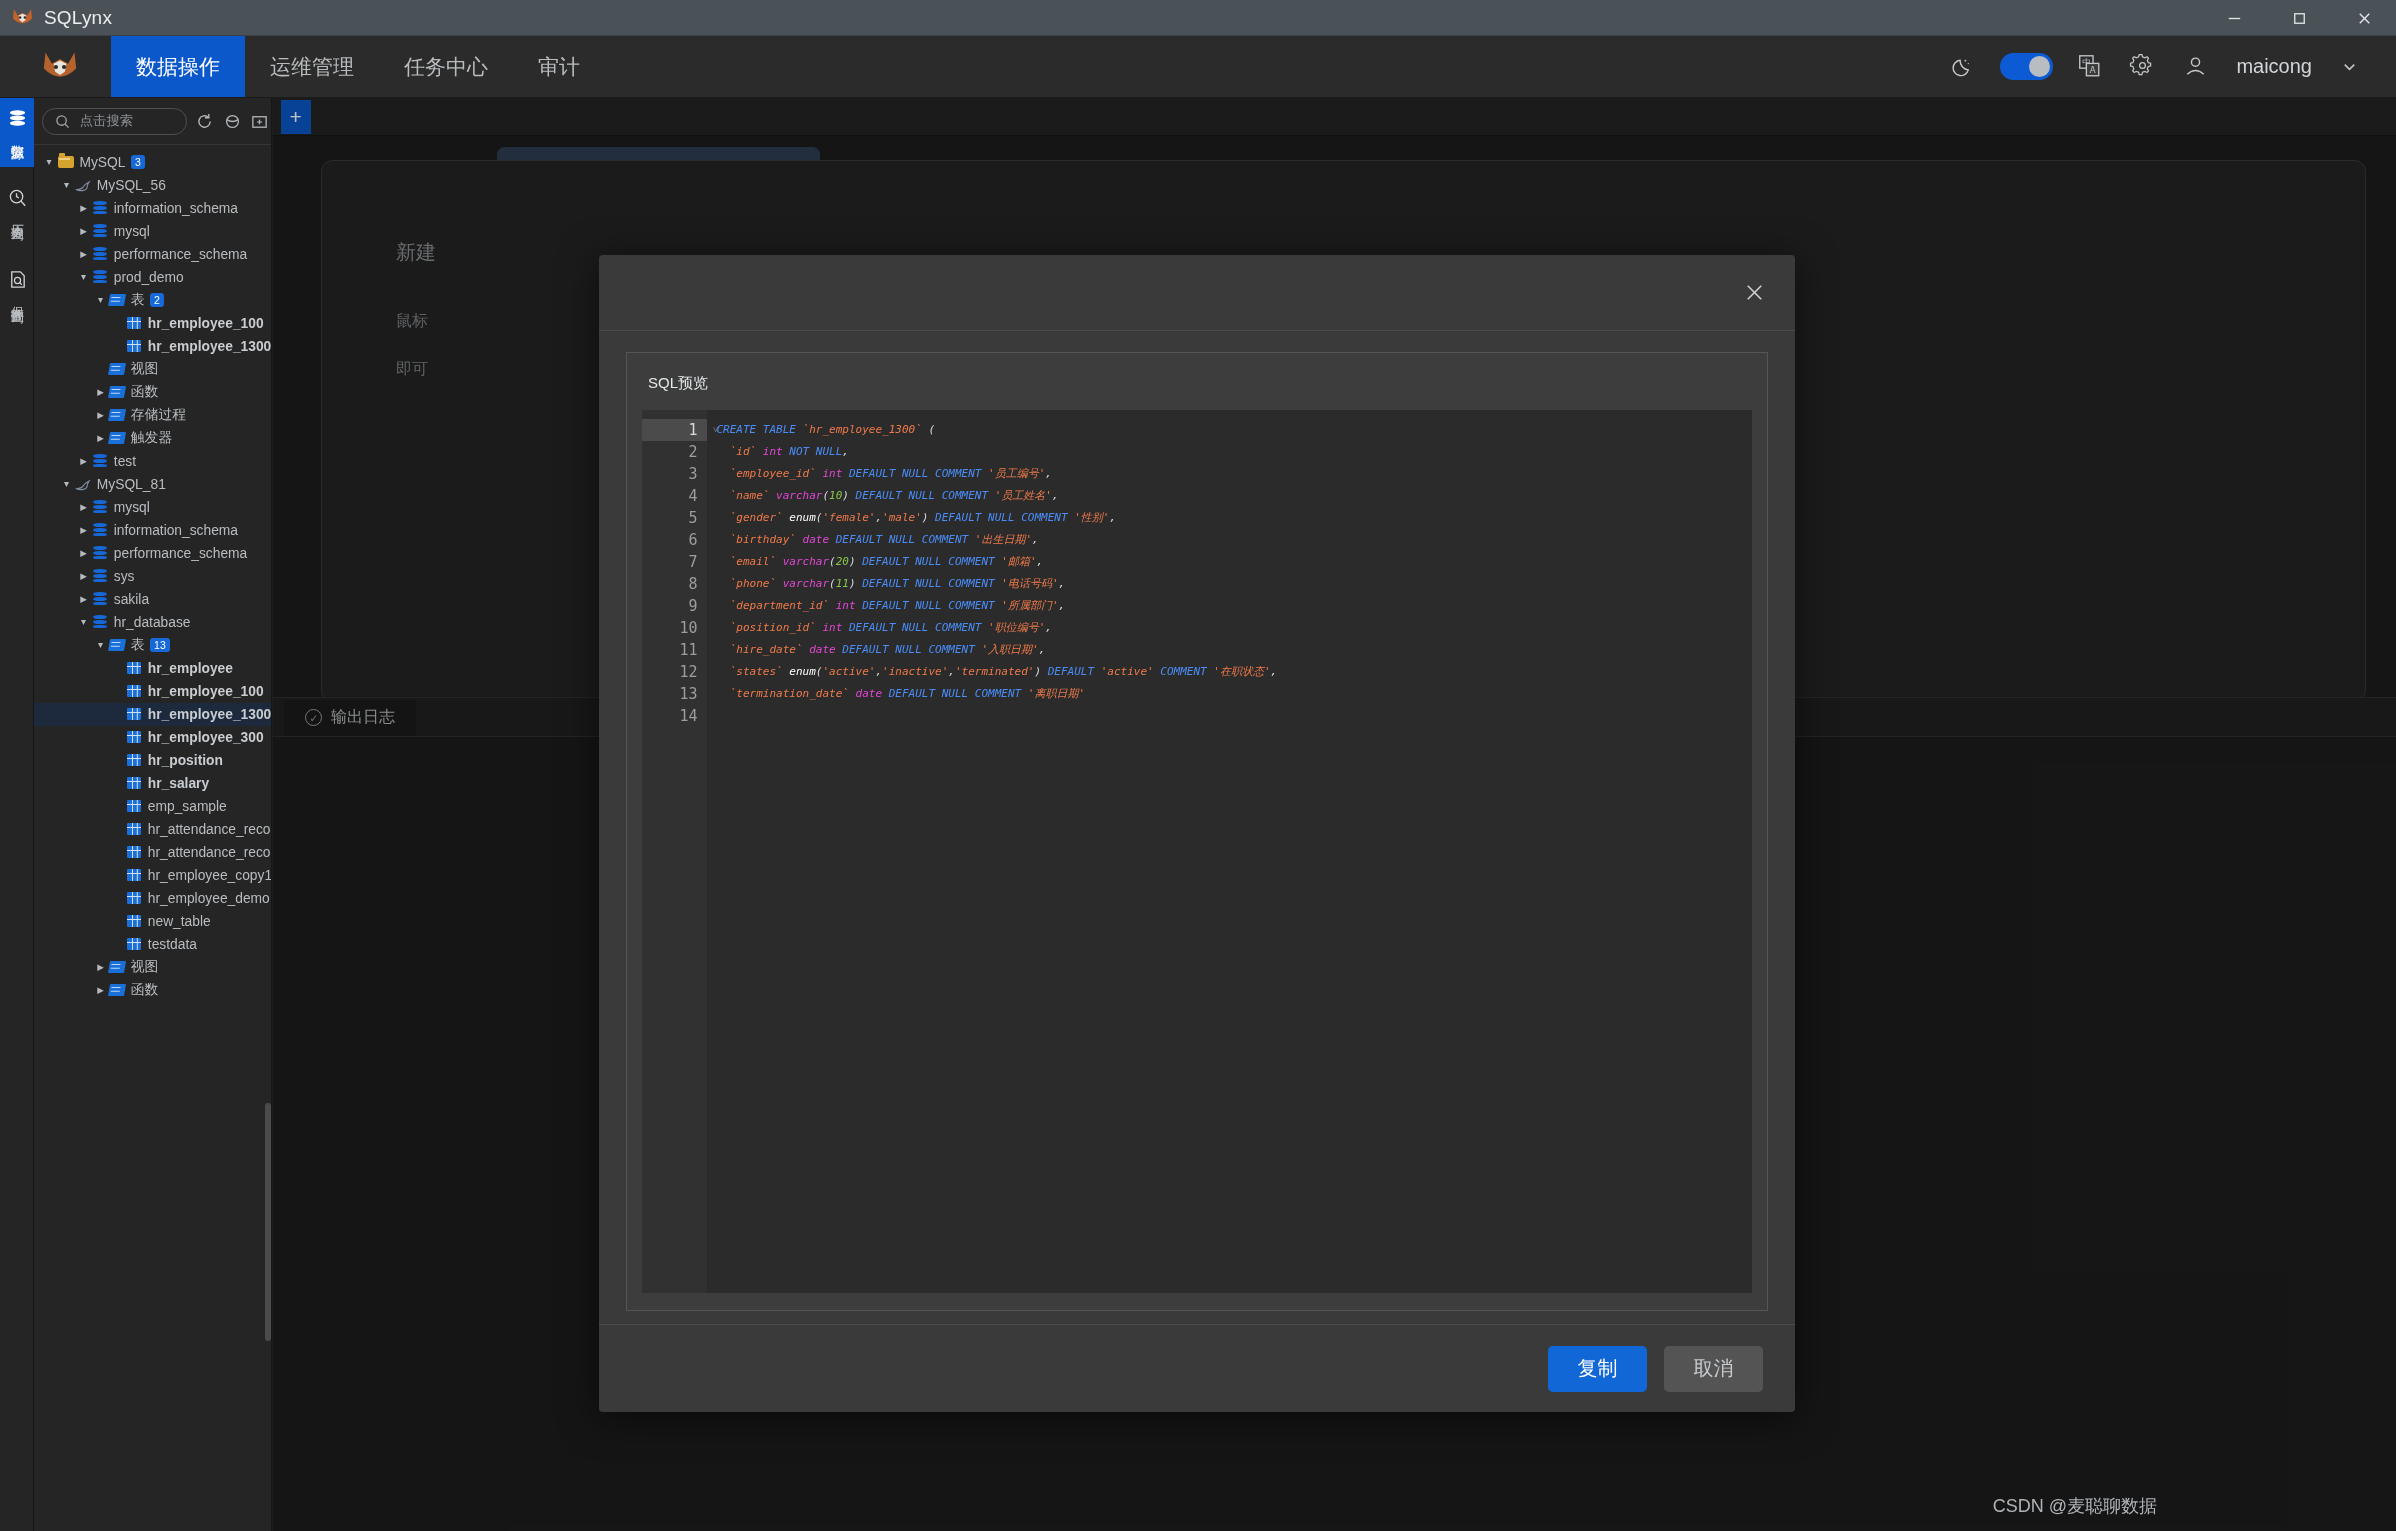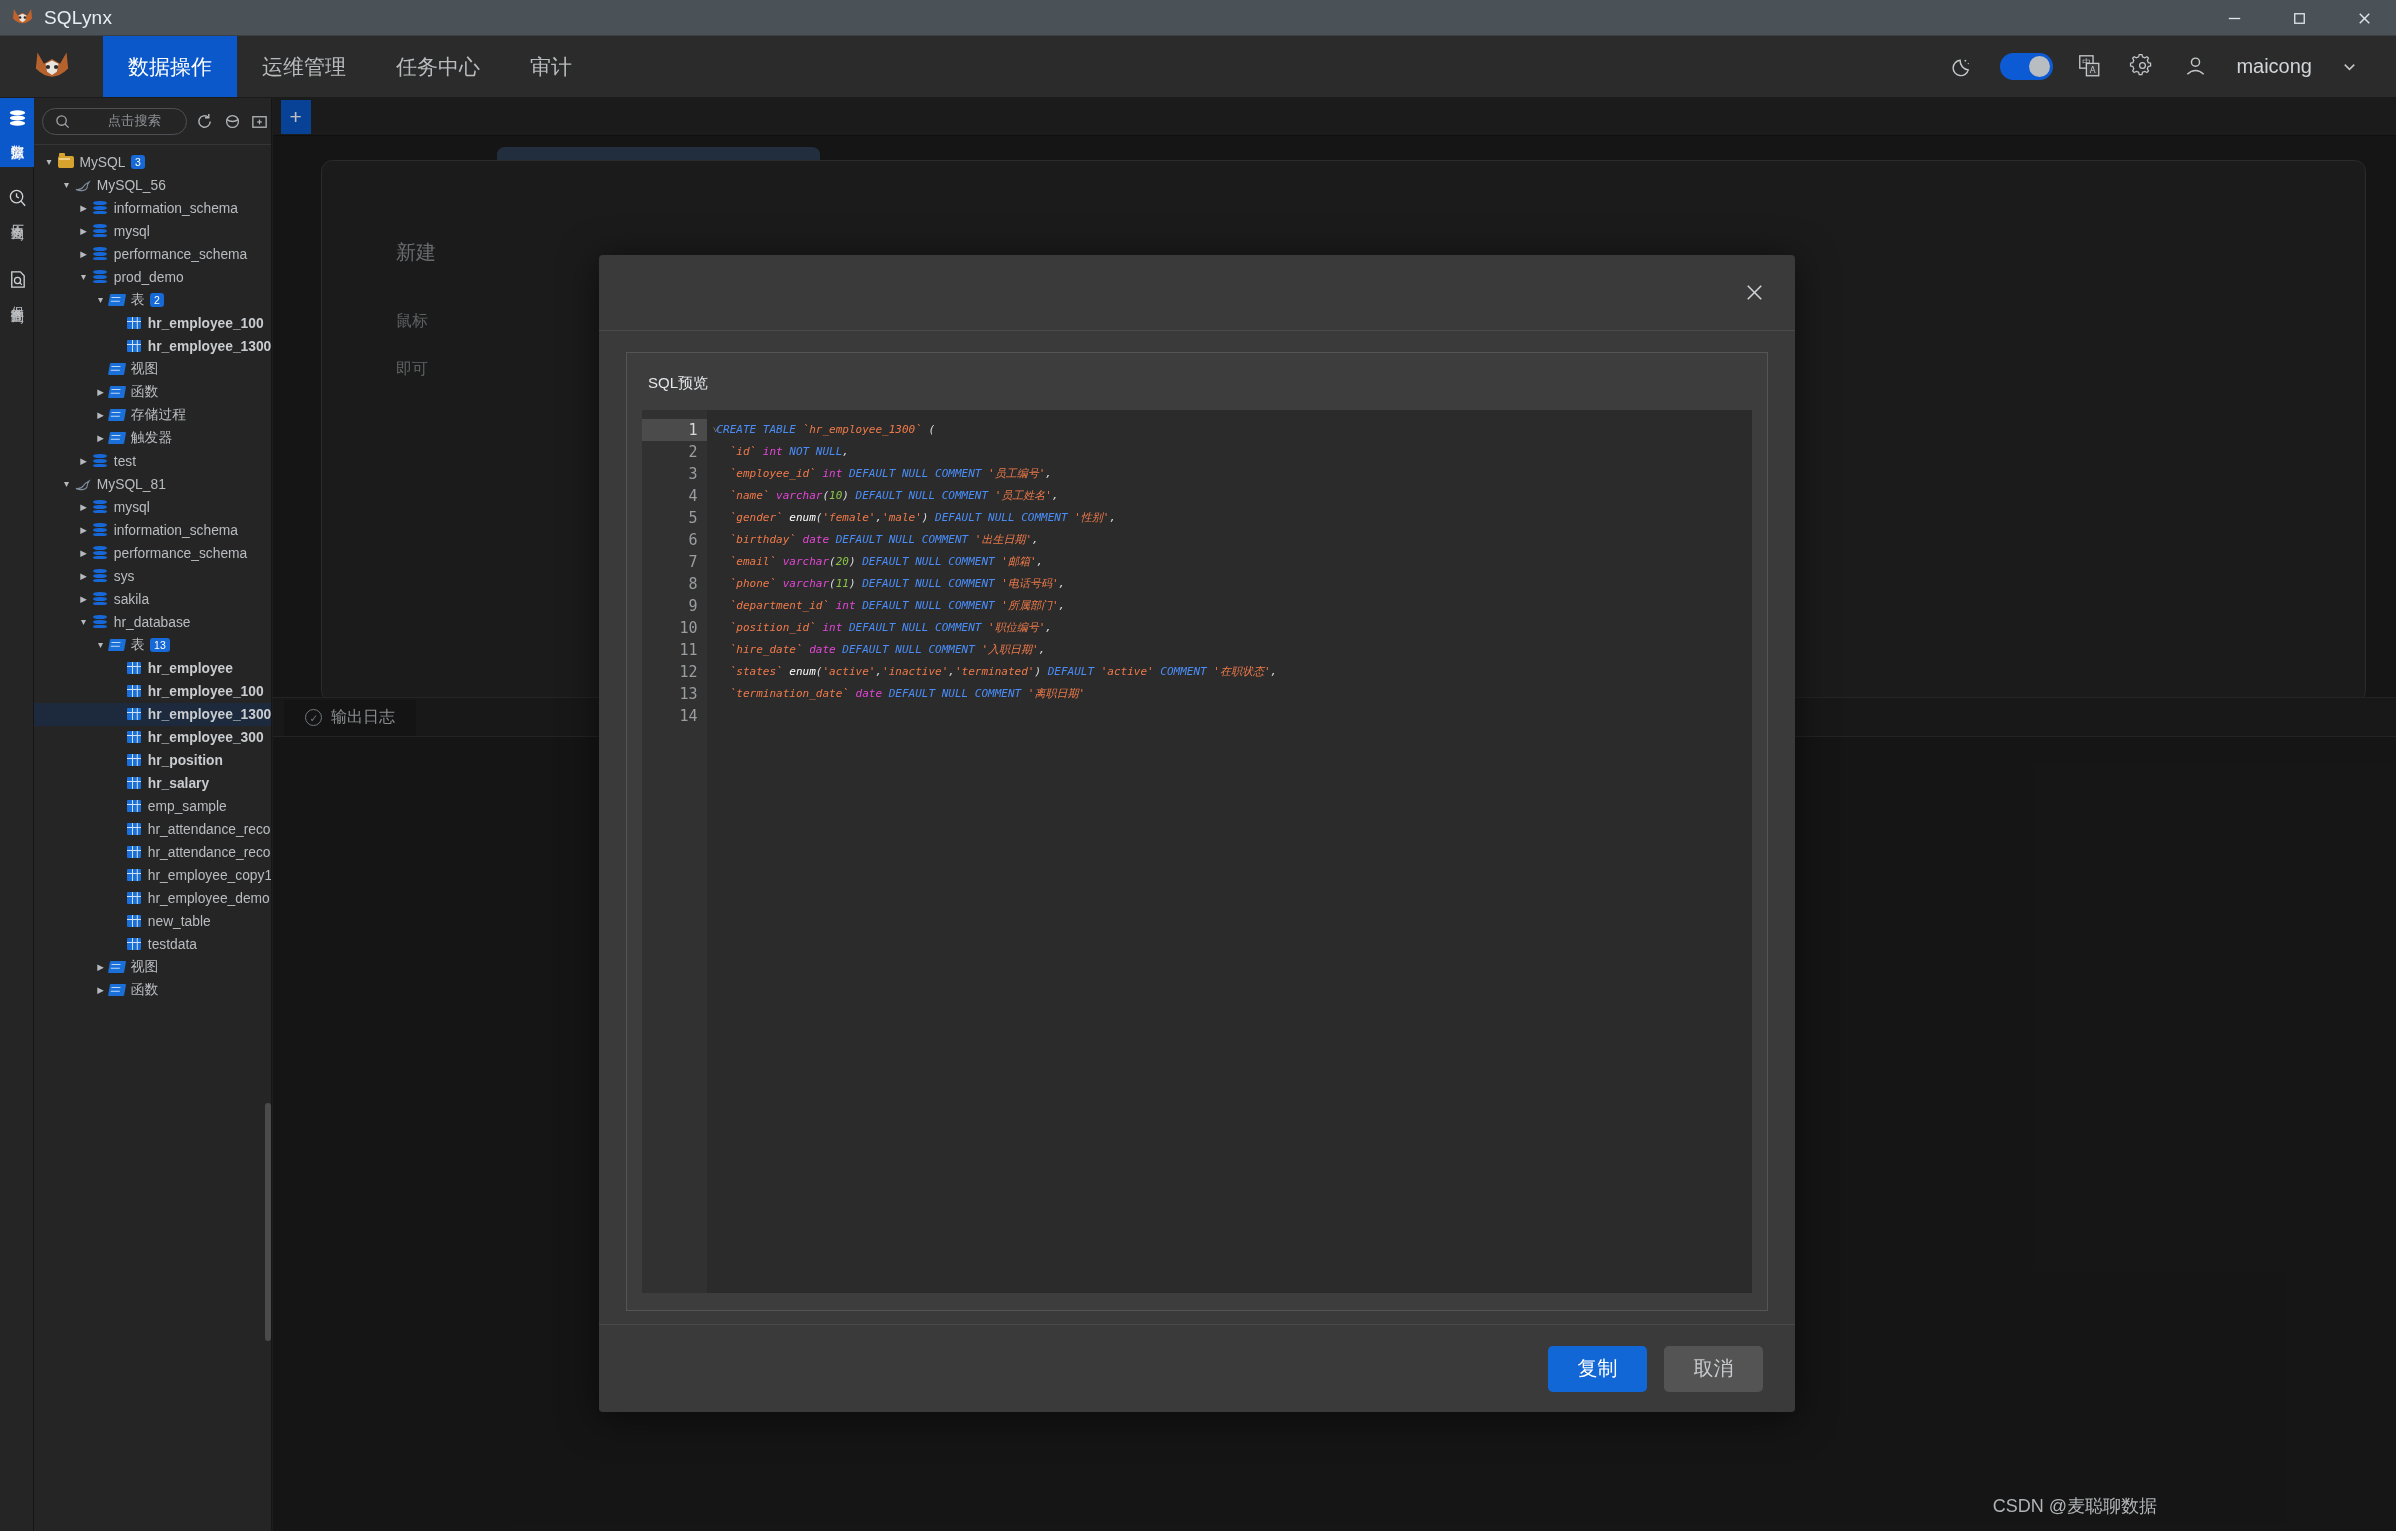--- a/index.html
+++ b/index.html
@@ -21,20 +21,21 @@
   .tb-title { color: #e9eef2; font-size: 19px; letter-spacing: 0.2px; }
   .tb-ctrls { margin-left: auto; display: flex; height: 100%; }
   .tb-btn { width: 65px; height: 36px; display: flex; align-items: center; justify-content: center; color: #dfe6ea; }
   .tb-btn svg { display: block; }
 
   
   .menubar {
     position: absolute; left: 0; top: 36px; width: 2397px; height: 62px;
     background: #2b2b2b; display: flex; align-items: stretch;
     border-bottom: 1px solid #1b1b1b;
+    padding-left: 8px;
   }
   .brand { width: 103px; display: flex; align-items: center; justify-content: center; }
   .menu-items { display: flex; align-items: stretch; }
   .menu-item {
     display: flex; align-items: center; padding: 0 25px;
     color: #b9bcbe; font-size: 21px; cursor: default; white-space: nowrap;
   }
   .menu-item.active { background: #0a58ca; color: #ffffff; }
   .menu-right { margin-left: auto; display: flex; align-items: center; padding-right: 32px; gap: 21px; }
   .mr-icon { width: 32px; height: 32px; display: flex; align-items: center; justify-content: center; color: #c3c7ca; }
@@ -62,21 +63,21 @@
   
   .sidebar {
     position: absolute; left: 34px; top: 98px; width: 238px; height: 1433px;
     background: #252526; border-right: 1px solid #161616; overflow: hidden;
   }
   .search-row { display: flex; align-items: center; padding: 9.5px 7.6px 7.6px 7.6px; gap: 8.6px; }
   .search-box {
     flex: 0 0 145px; height: 27px; border: 1px solid #4d5053; border-radius: 13.3px;
     display: flex; align-items: center; padding: 0 9.5px; gap: 6.7px; background: #252526;
   }
-  .search-box .ph { color: #8c9094; font-size: 13.3px; margin-left: 28px; }
+  .search-box .ph { color: #8c9094; font-size: 13.3px; }
   .sb-ico { width: 21px; height: 21px; display: flex; align-items: center; justify-content: center; color: #b0b4b7; }
   .tree-divider { height: 1px; background: #343536; margin: 1.9px 0 5.7px 0; }
   .tree { font-size: 13.8px; }
   .node { display: flex; align-items: center; height: 23px; white-space: nowrap; padding-right: 5.7px; }
   .node.selected { background: #1d2a3d; }
   .arrow { width: 15px; flex: 0 0 15px; color: #b6babd; font-size: 8.6px; display: flex; align-items: center; justify-content: center; }
   .arrow.empty { visibility: hidden; }
   .nico { width: 18px; flex: 0 0 18px; display: flex; align-items: center; justify-content: center; margin-right: 4.8px; }
   .nlabel { color: #b9bdc0; }
   .nlabel.bold { color: #c9cdd0; font-weight: bold; }

